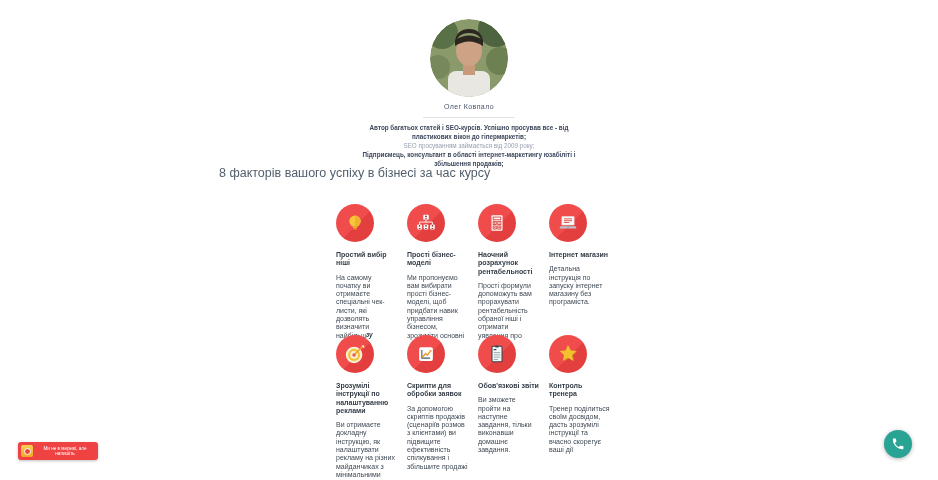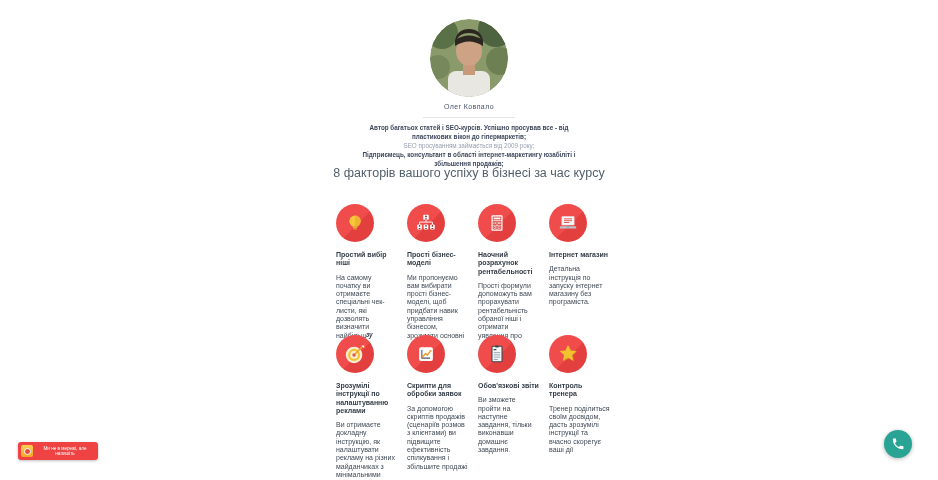--- a/index.html
+++ b/index.html
@@ -14,21 +14,21 @@
             text-align:center; font-size:7px; color:#4a5468; letter-spacing:.4px; }
   .name-divider { position:absolute; left:423px; top:117px; width:92px; height:1px;
             background:#e3e3e6; }
 
   
   .bio { position:absolute; left:319px; top:123px; width:300px; text-align:center; }
   .bio div { font-size:6.3px; line-height:9px; color:#3c465a; font-weight:bold; }
   .bio div.light { color:#98a0b0; font-weight:normal; }
 
   
-  .heading { position:absolute; left:219px; top:166px; width:500px; text-align:center;
+  .heading { position:absolute; left:219px; top:166px; width:500px; 
              font-size:12.5px; font-weight:normal; color:#515e6b; }
 
   
   .cell { position:absolute; width:61px; }
   .c1 { left:336px; } .c2 { left:407px; } .c3 { left:478px; } .c4 { left:549px; }
   .r1 { top:204px; } .r2 { top:335px; }
   .circle { width:38px; height:38px; border-radius:50%;
             background:linear-gradient(135deg,#f04c4c 55%,#e33f3f 55%);
             display:flex; align-items:center; justify-content:center; }
   .cell h3 { margin-top:9px; font-size:7px; line-height:8.3px; font-weight:bold; color:#333c46; }

